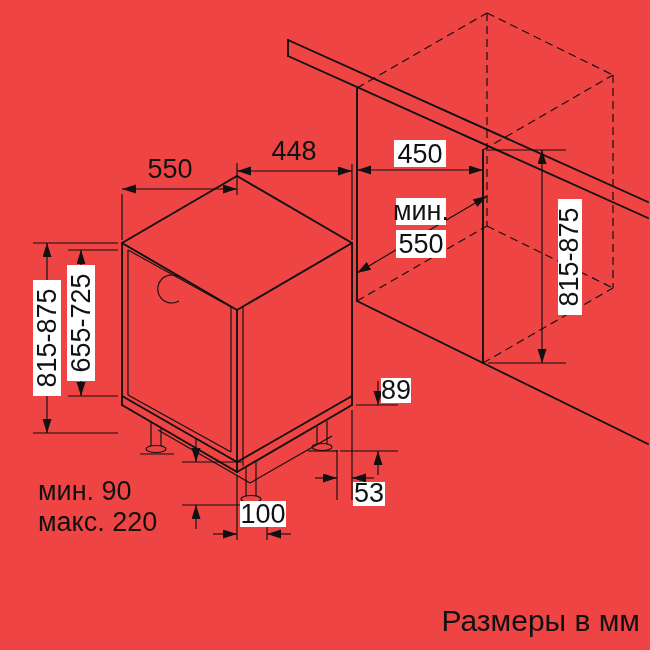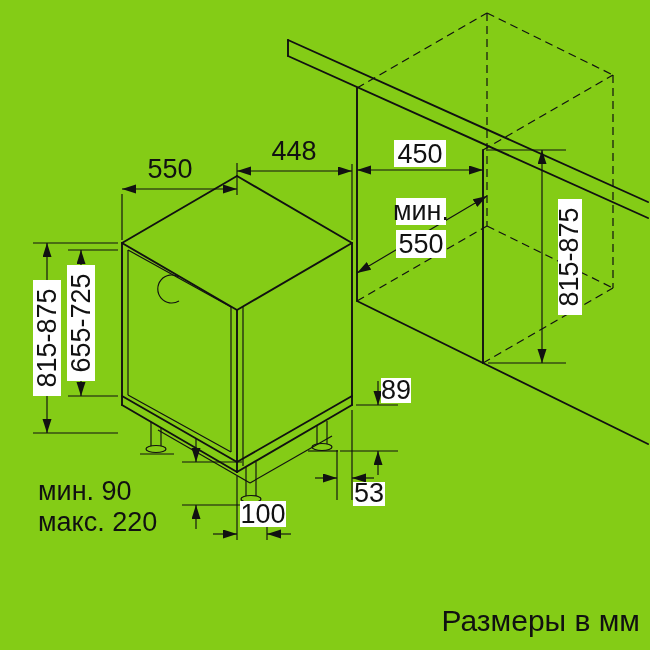--- a/index.html
+++ b/index.html
@@ -1,16 +1,16 @@
 <!DOCTYPE html>
 <html><head>
 <meta charset="utf-8">
 <style>
   html,body{margin:0;padding:0;background:#fff;}
-  .stage{position:relative;width:650px;height:650px;background:#84cc16;overflow:hidden;}
+  .stage{position:relative;width:650px;height:650px;background:#ef4444;overflow:hidden;}
   svg{position:absolute;left:0;top:0;}
   line,path.stroke,rect.frame{stroke:#111;fill:none;}
   .obj{stroke-width:1.9;stroke-linecap:round;}
   .thin{stroke-width:1.15;}
   .dash{stroke-width:1.2;stroke-dasharray:8 5;}
   .bg{fill:#fff;stroke:none;}
   text{font-family:"Liberation Sans","DejaVu Sans",sans-serif;fill:#111;}
   .dim-label{font-size:27px;text-anchor:middle;}
   .dim-label.start{text-anchor:start;}
   .caption{font-size:30px;text-anchor:end;}

